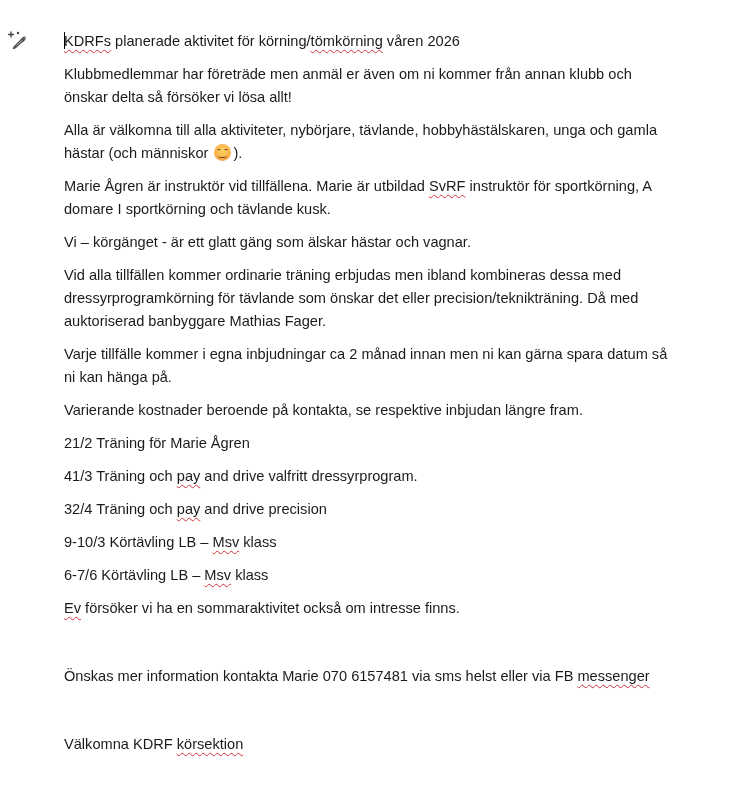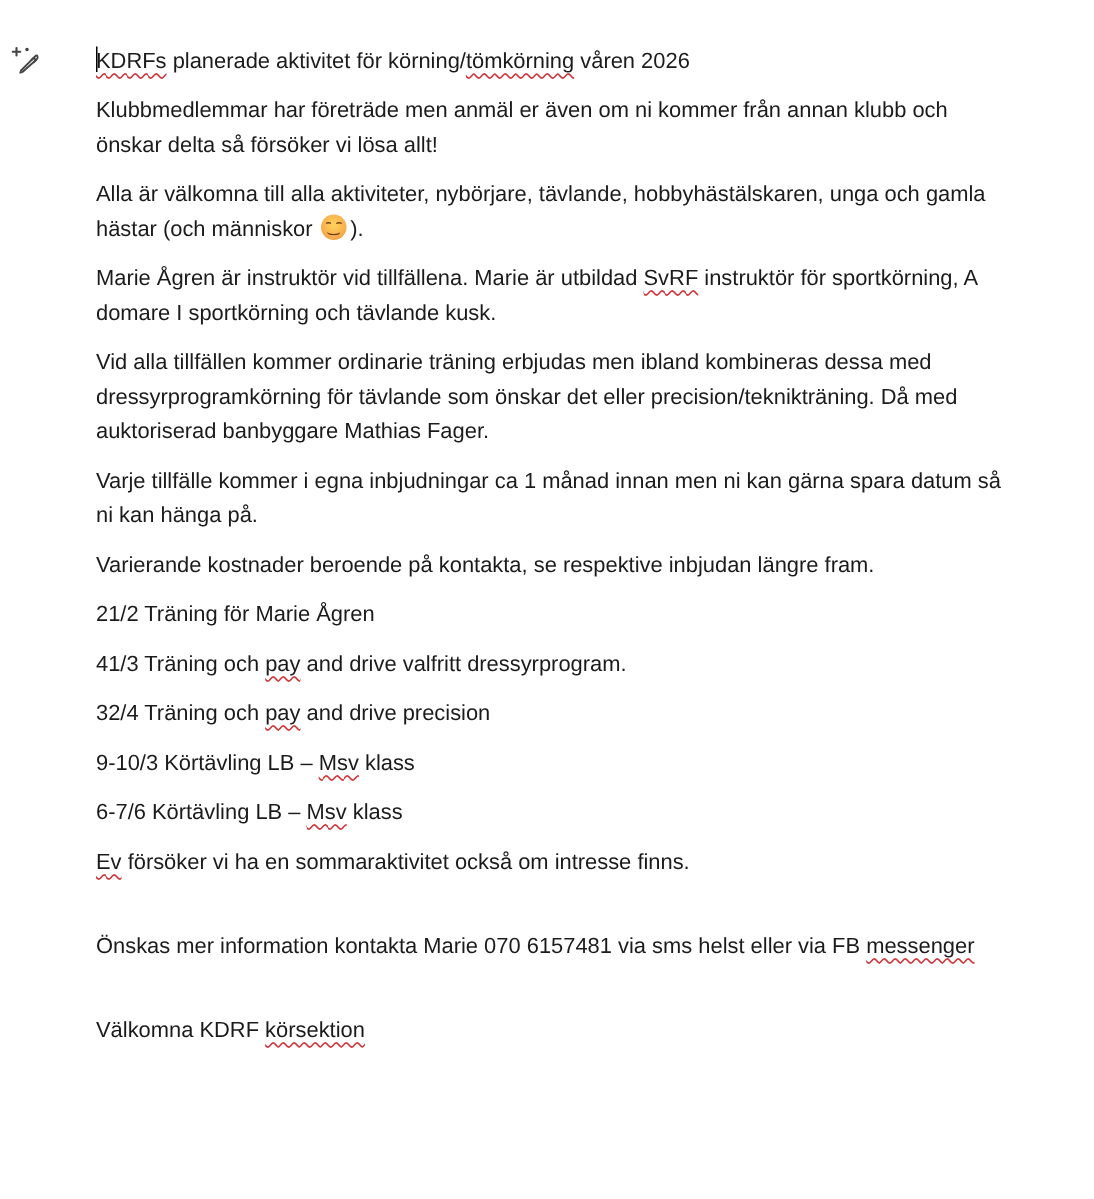--- a/index.html
+++ b/index.html
@@ -29,21 +29,21 @@
       top: 30px;
       width: 610px;
       font-size: 14.6px;
       line-height: 23px;
     }
     .doc p {
       margin: 0 0 10px 0;
       padding: 0;
     }
     .doc p.gap-before {
-      margin-top: 33px;
+      margin-top: 45px;
     }
     .spell {
       text-decoration: underline wavy #d13438;
       text-decoration-thickness: 1px;
       text-underline-offset: 3px;
     }
     .caret {
       display: inline-block;
       width: 1px;
       height: 17px;
@@ -99,24 +99,25 @@
 
 <div class="doc">
   <p><span class="caret"></span><span class="spell">KDRFs</span><span> planerade aktivitet för körning/</span><span class="spell">tömkörning</span><span> våren 2026</span></p>
 
   <p>Klubbmedlemmar har företräde men anmäl er även om ni kommer från annan klubb och önskar delta så försöker vi lösa allt!</p>
 
   <p><span>Alla är välkomna till alla aktiviteter, nybörjare, tävlande, hobbyhästälskaren, unga och gamla hästar (och människor </span><span class="emoji"><span class="eye-r"></span></span><span>).</span></p>
 
   <p><span>Marie Ågren är instruktör vid tillfällena. Marie är utbildad </span><span class="spell">SvRF</span><span> instruktör för sportkörning, A domare I sportkörning och tävlande kusk.</span></p>
 
+  <p>Vi – körgänget - är ett glatt gäng som älskar hästar och vagnar.</p>
 
   <p>Vid alla tillfällen kommer ordinarie träning erbjudas men ibland kombineras dessa med dressyrprogramkörning för tävlande som önskar det eller precision/teknikträning. Då med auktoriserad banbyggare Mathias Fager.</p>
 
-  <p>Varje tillfälle kommer i egna inbjudningar ca 1 månad innan men ni kan gärna spara datum så ni kan hänga på.</p>
+  <p>Varje tillfälle kommer i egna inbjudningar ca 2 månad innan men ni kan gärna spara datum så ni kan hänga på.</p>
 
   <p>Varierande kostnader beroende på kontakta, se respektive inbjudan längre fram.</p>
 
   <p><span>21/2 Träning för Marie Ågren</span></p>
   <p><span>41/3 Träning och </span><span class="spell">pay</span><span> and drive valfritt dressyrprogram.</span></p>
   <p><span>32/4 Träning och </span><span class="spell">pay</span><span> and drive precision</span></p>
   <p><span>9-10/3 Körtävling LB – </span><span class="spell">Msv</span><span> klass</span></p>
   <p><span>6-7/6 Körtävling LB – </span><span class="spell">Msv</span><span> klass</span></p>
 
   <p><span class="spell">Ev</span><span> försöker vi ha en sommaraktivitet också om intresse finns.</span></p>

